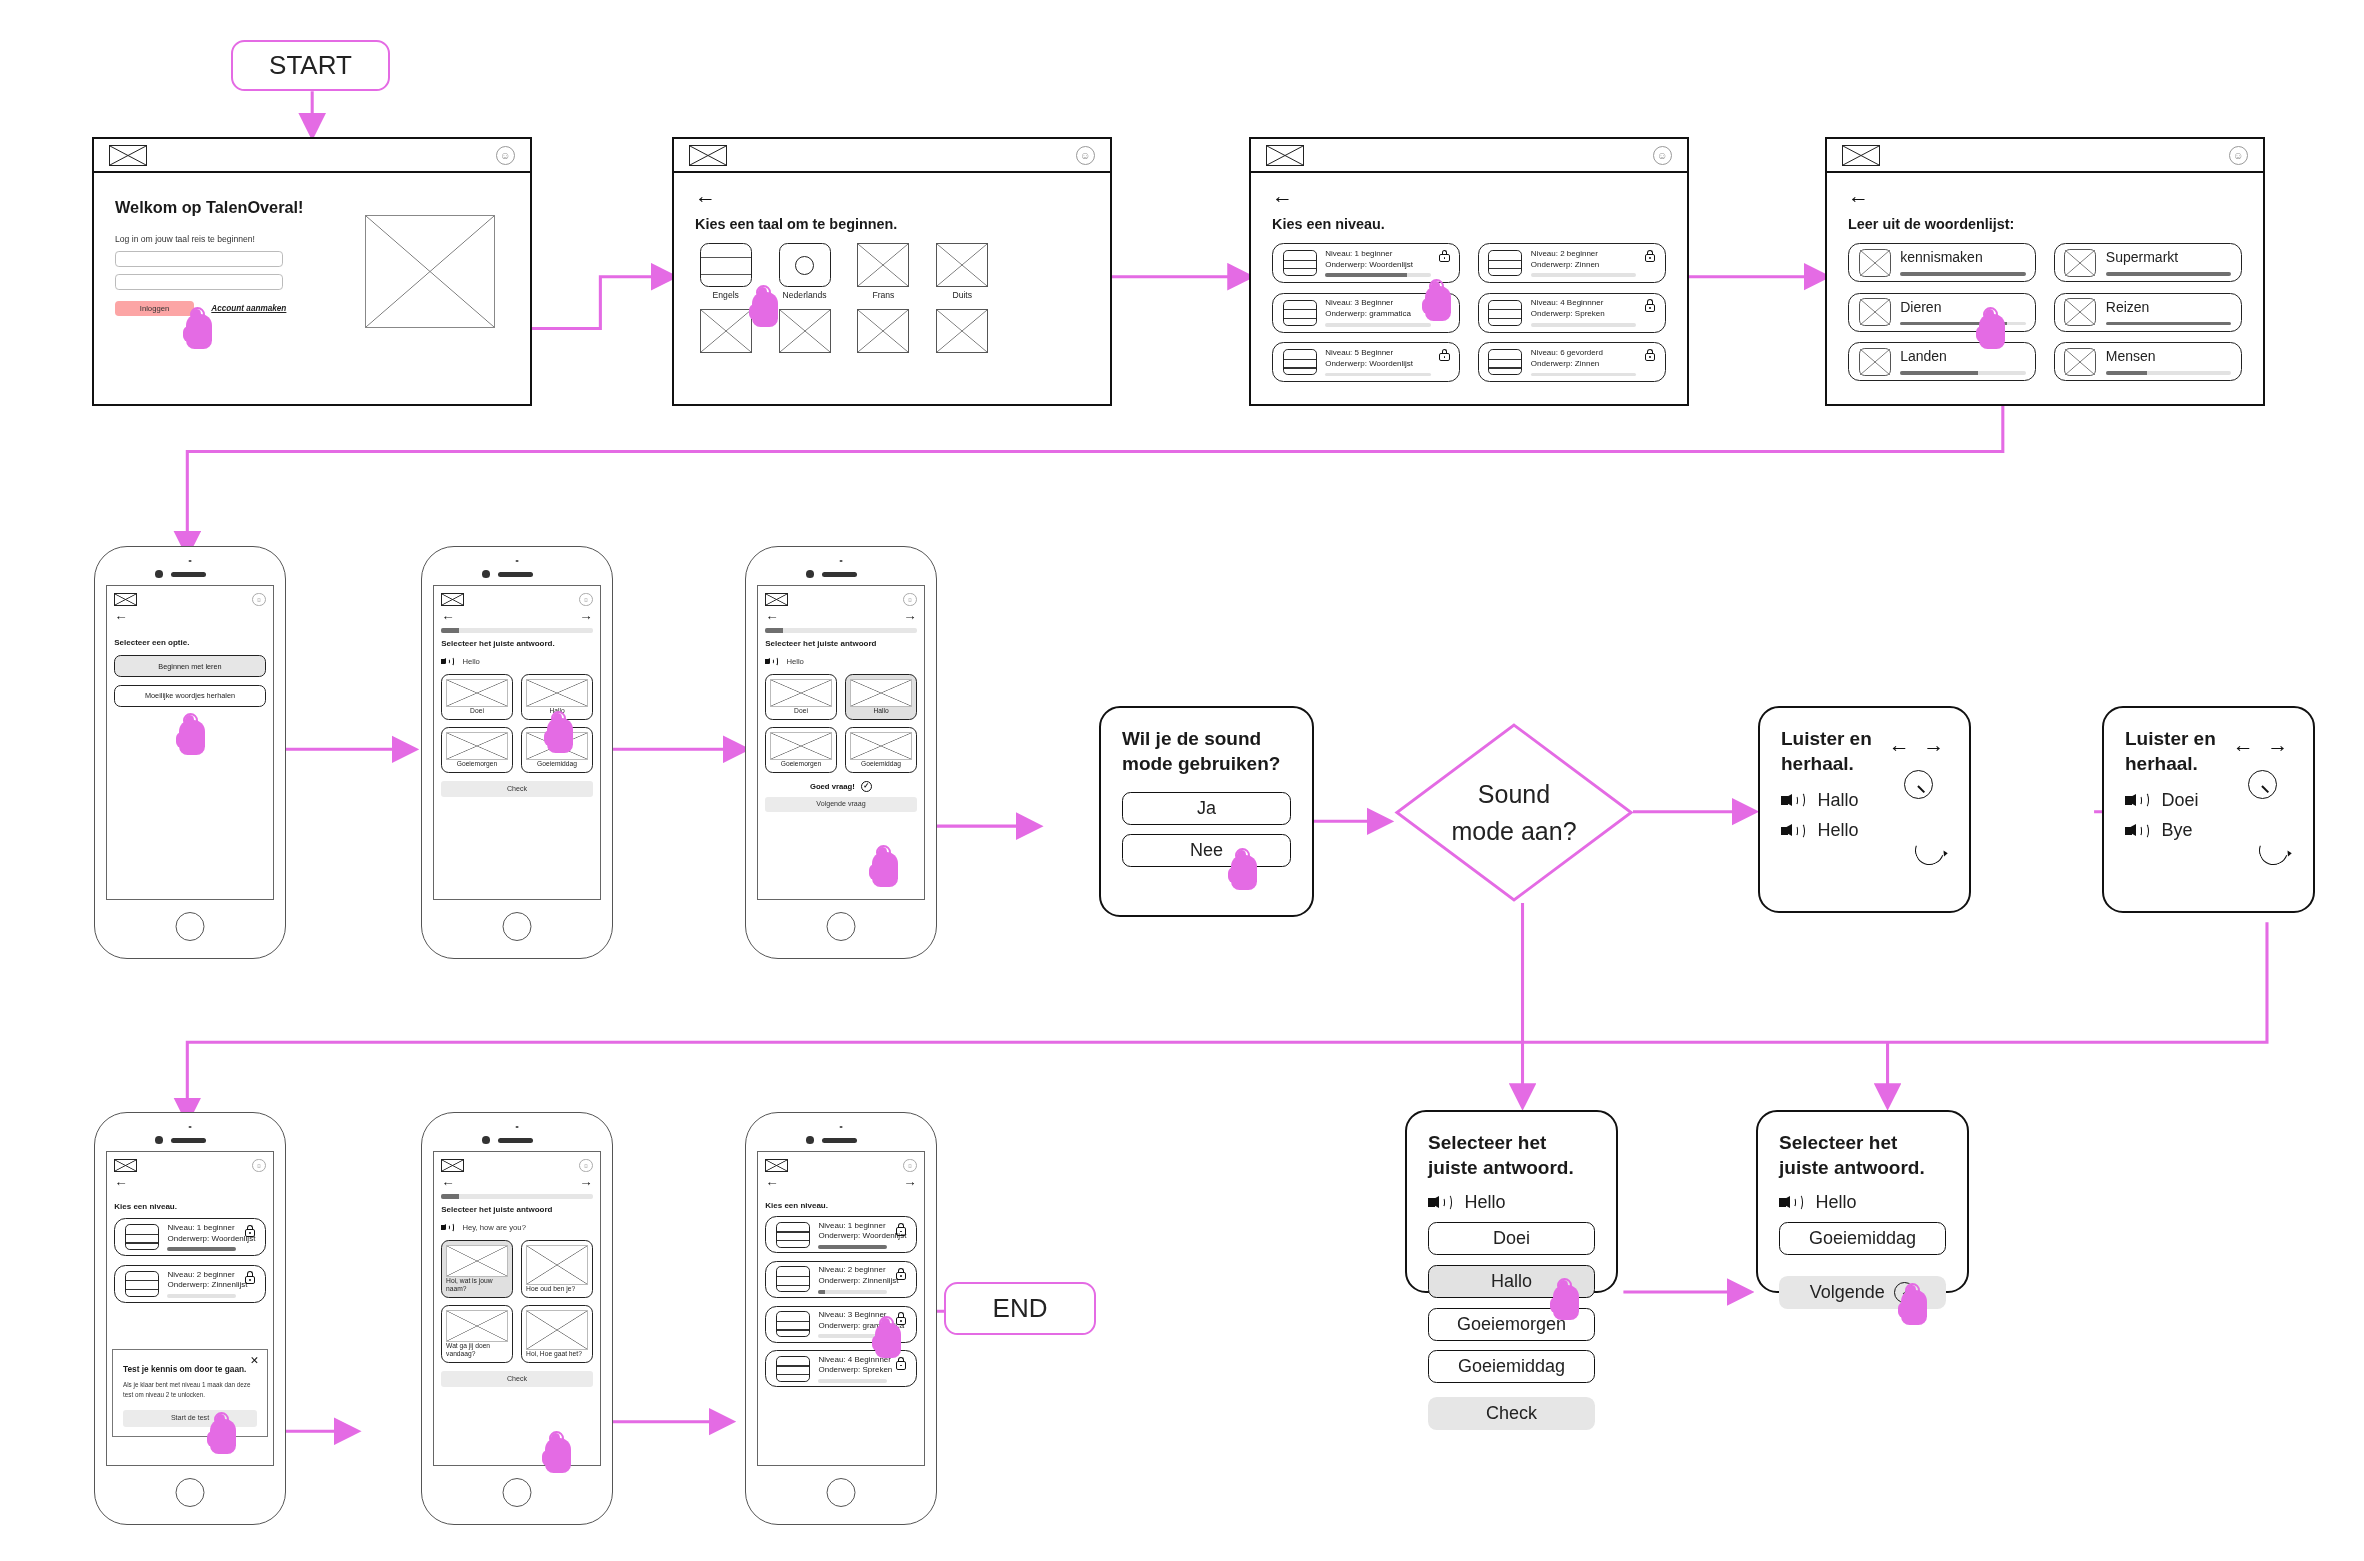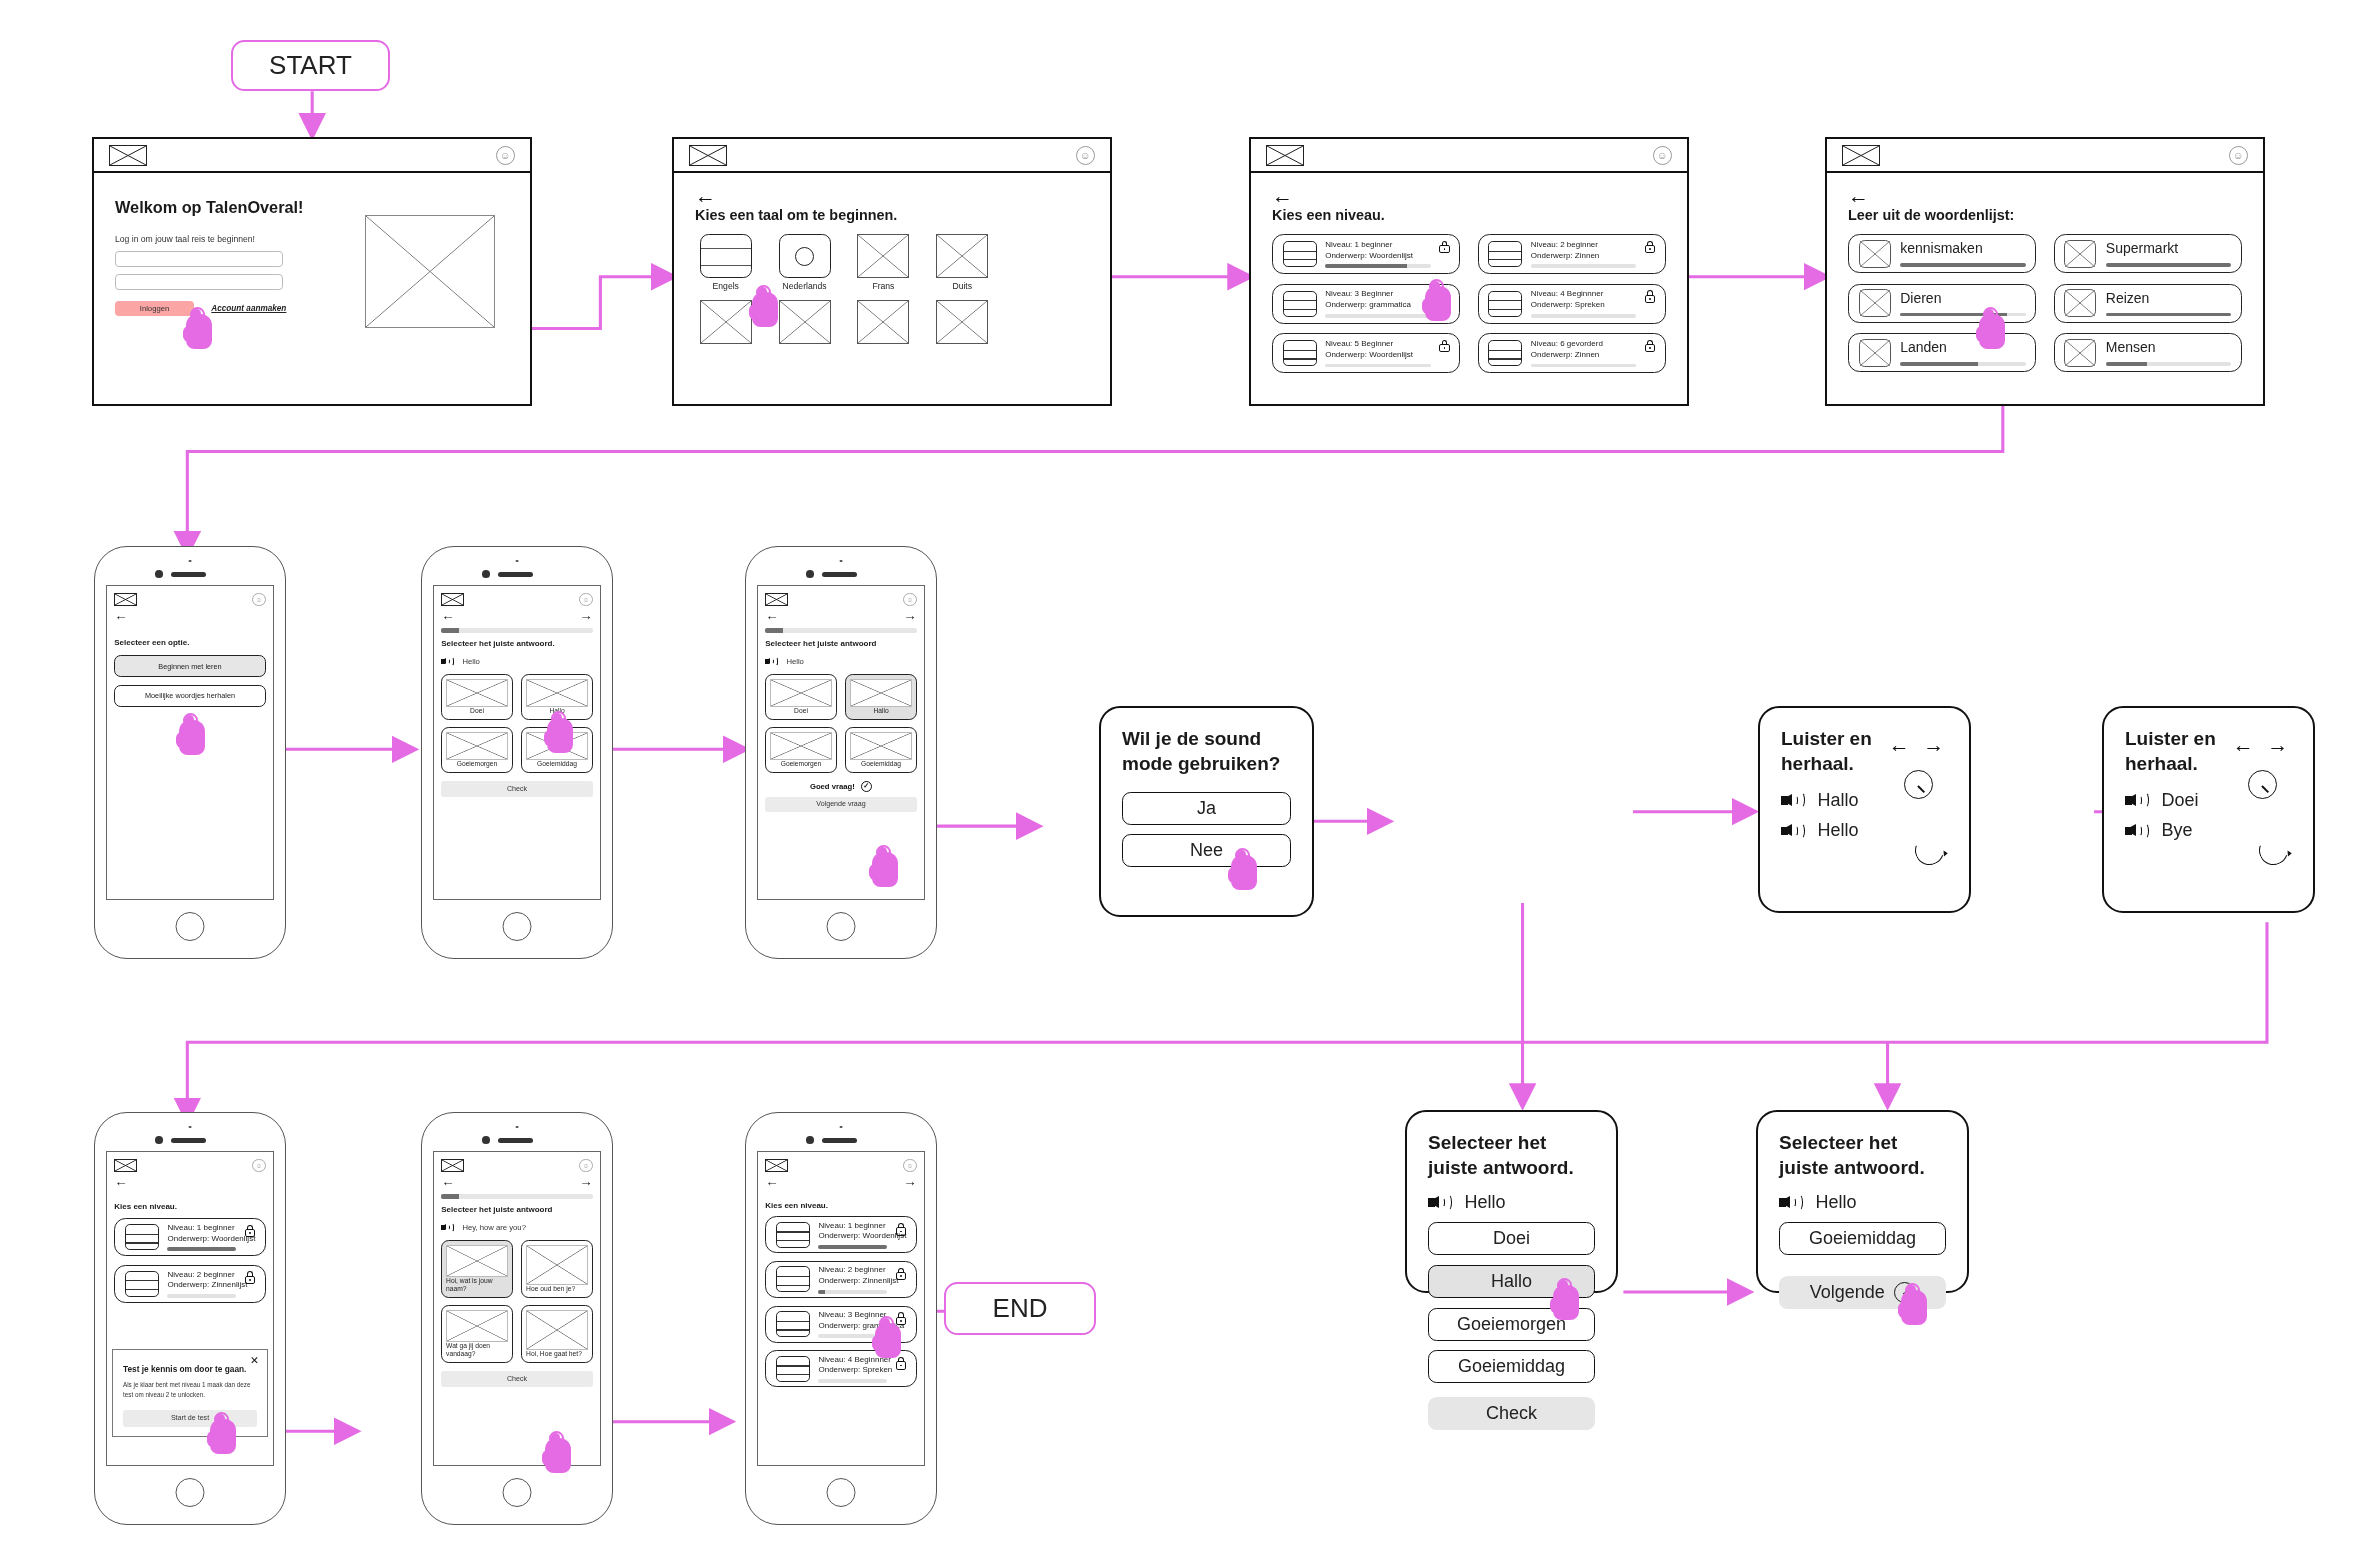--- a/index.html
+++ b/index.html
@@ -47,21 +47,21 @@
   }
   .logo-box { width:38px; height:21px; border:1.9px solid #222; }
   .logo-box::before { background: linear-gradient(to top right, transparent calc(50% - 0.9px), #222 50%, transparent calc(50% + 0.9px)); }
   .logo-box::after  { background: linear-gradient(to bottom right, transparent calc(50% - 0.9px), #222 50%, transparent calc(50% + 0.9px)); }
   .avatar-circle {
     width:19px; height:19px; border-radius:50%; border:1.3px solid #999;
     display:flex; align-items:center; justify-content:center; font-size:10.6px; color:#999;
   }
   .desktop .body { padding:11.5px 21px; position:relative; height:calc(100% - 34px); overflow:hidden; }
   .back-arrow { font-size:21px; line-height:1; color:#111; }
-  .scr-title { font-weight:bold; font-size:14.4px; margin-top:1px; color:#1a1a1a; }
+  .scr-title { font-weight:bold; font-size:14.4px; margin-top:10px; color:#1a1a1a; }
 
   
   .welcome-h { font-weight:bold; font-size:16.3px; margin:13.4px 0 0 0; }
   .welcome-sub { font-size:8.6px; color:#333; margin-top:17.3px; }
   .field { width:168px; height:16.3px; border:1px solid #bbb; border-radius:3.8px; margin-top:6.7px; background:#fff; }
   .loginrow { display:flex; align-items:center; gap:17.3px; margin-top:10.6px; }
   .btn-grey { background:#fca5a5; border-radius:3.8px; font-size:7.7px; color:#333;
               display:flex; align-items:center; justify-content:center; }
   .link-ul { font-size:8.2px; font-style:italic; font-weight:bold; text-decoration:underline; color:#222; }
   .hero-x { position:absolute; right:35px; top:42px; width:130px; height:113px; border:1px solid #888; }
@@ -648,20 +648,29 @@
     <div class="big-btn" style="margin-top:15.4px">Ja</div>
     <div class="big-btn">Nee</div>
   </div>
   <div class="cursor" style="left:1228px; top:848px;">
     <div class="ring"></div>
       <div class="thumb"></div>
       <div class="fin"></div>
       <div class="hand"></div>
   </div>
 
+  <div class="diamond-wrap" style="left:1393px; top:721px; width:242px; height:183px;">
+    <svg width="242" height="183" viewBox="0 0 252 190">
+      <polygon points="126,4 248,95 126,186 4,95" fill="#fff" stroke="#e46be4" stroke-width="3"></polygon>
+    </svg>
+    <div class="dtext">
+      <span>Sound</span>
+      <span>mode aan?</span>
+    </div>
+  </div>
 
   <div class="bigcard" style="left:1758px; top:706px; width:213px; height:207px;">
     <div class="lr-head">
       <h3>
         <span>Luister en</span><br>
         <span>herhaal.</span>
       </h3>
     </div>
     <div class="bc-right">
       <div class="lr-arrows">← →</div>

